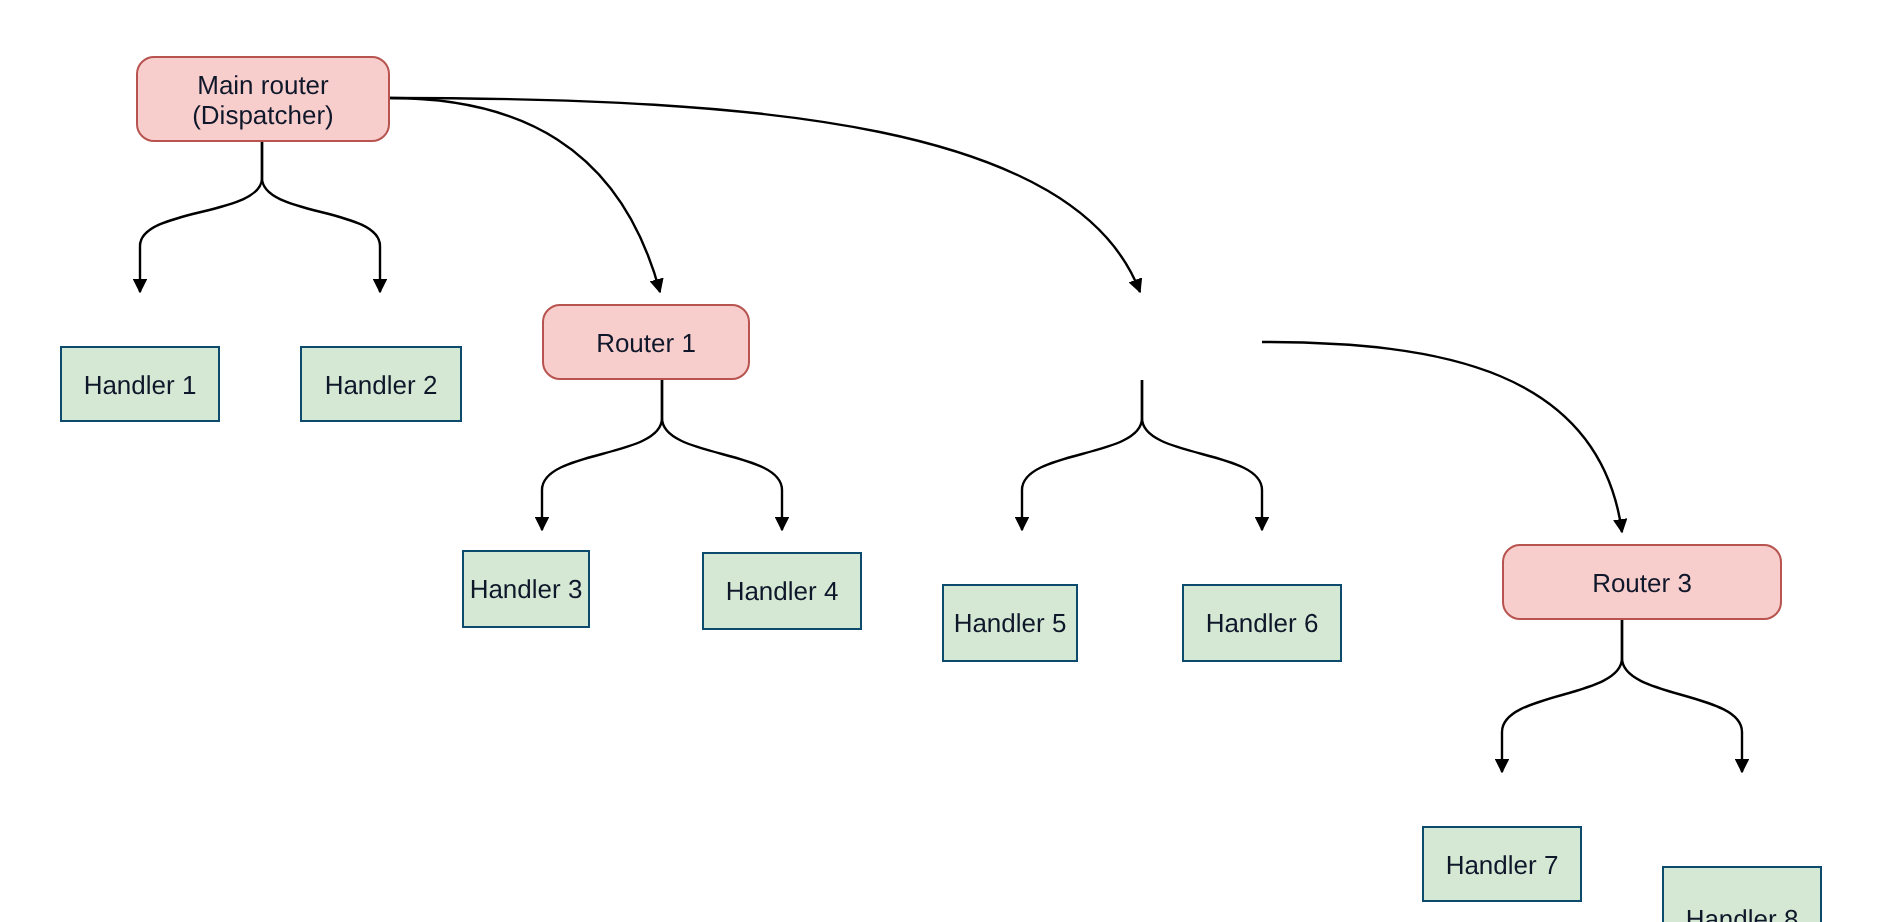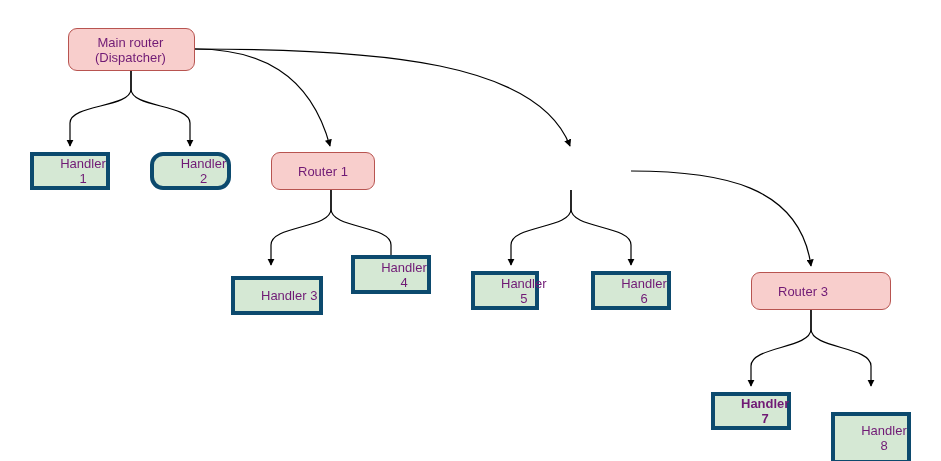--- a/index.html
+++ b/index.html
@@ -21,36 +21,37 @@
     top: 0;
     width: 941px;
     height: 461px;
     pointer-events: none;
   }
   .node {
     position: absolute;
     box-sizing: border-box;
     display: flex;
     align-items: center;
+    justify-content: center;
     text-align: center;
     font-size: 13px;
     line-height: 15px;
-    color: #701a75;
+    color: #0f172a;
     white-space: pre-line;
-    padding-left: 26px;
   }
   .node-router {
     background: #f8cecc;
     border: 1px solid #b85450;
     border-radius: 9px;
   }
   .node-handler {
     background: #d5e8d4;
-    border: 4px solid #0c4a6e;
+    border: 1px solid #0c4a6e;
     border-radius: 0;
+    margin-top: 21px;
   }
   .node-label {
     display: block;
     white-space: pre-line;
   }
 </style>
 </head>
 <body>
 
 <div id="canvas">
@@ -90,50 +91,50 @@
 
   <div class="node node-router" style="left:68px; top:28px; width:127px; height:43px;">
     <span class="node-label">Main router
 (Dispatcher)</span>
   </div>
 
   <div class="node node-handler" style="left:30px; top:152px; width:80px; height:38px;">
     <span class="node-label">Handler 1</span>
   </div>
 
-  <div class="node node-handler" style="left:150px; top:152px; width:81px; height:38px;border-radius:13px;">
+  <div class="node node-handler" style="left:150px; top:152px; width:81px; height:38px;">
     <span class="node-label">Handler 2</span>
   </div>
 
   <div class="node node-router" style="left:271px; top:152px; width:104px; height:38px;">
     <span class="node-label">Router 1</span>
   </div>
 
 
-  <div class="node node-handler" style="left:231px; top:276px; width:92px; height:39px;">
+  <div class="node node-handler" style="left:231px; top:254px; width:64px; height:39px;">
     <span class="node-label">Handler 3</span>
   </div>
 
   <div class="node node-handler" style="left:351px; top:255px; width:80px; height:39px;">
     <span class="node-label">Handler 4</span>
   </div>
 
   <div class="node node-handler" style="left:471px; top:271px; width:68px; height:39px;">
     <span class="node-label">Handler 5</span>
   </div>
 
   <div class="node node-handler" style="left:591px; top:271px; width:80px; height:39px;">
     <span class="node-label">Handler 6</span>
   </div>
 
   <div class="node node-router" style="left:751px; top:272px; width:140px; height:38px;">
     <span class="node-label">Router 3</span>
   </div>
 
-  <div class="node node-handler" style="left:711px; top:392px; width:80px; height:38px;font-weight:bold;">
+  <div class="node node-handler" style="left:711px; top:392px; width:80px; height:38px;">
     <span class="node-label">Handler 7</span>
   </div>
 
   <div class="node node-handler" style="left:831px; top:412px; width:80px; height:52px;">
     <span class="node-label">Handler 8</span>
   </div>
 
 </div>
 
 </body></html>

